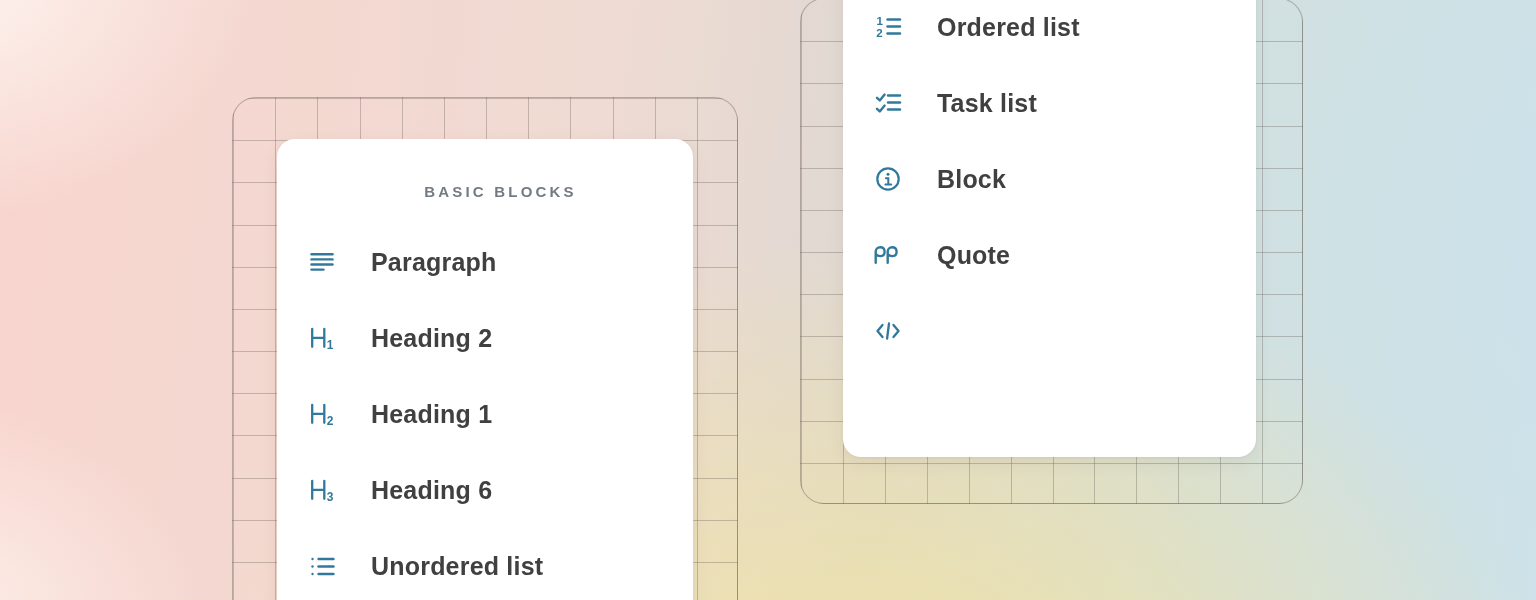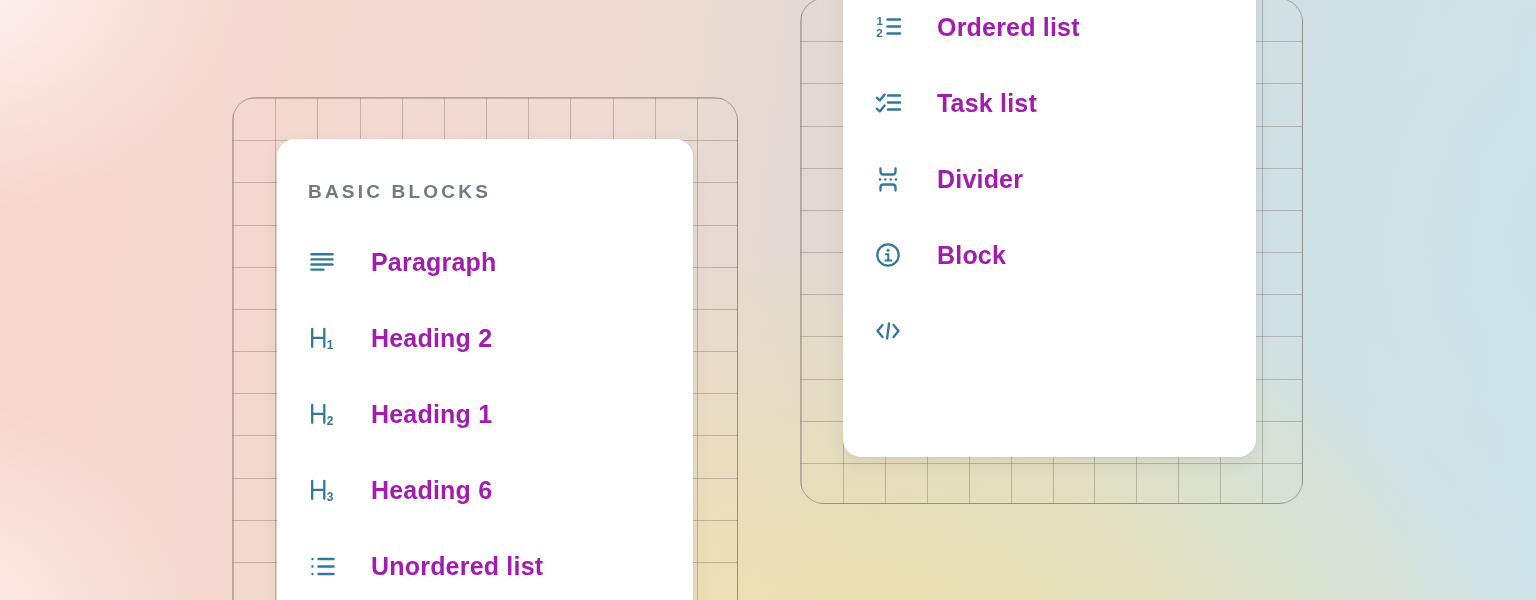--- a/index.html
+++ b/index.html
@@ -32,38 +32,38 @@
     position:absolute;
     background:#ffffff;
     border-radius:18px;
     box-shadow:0 6px 18px rgba(80,60,50,.07), 0 1px 3px rgba(80,60,50,.05);
   }
   .card-left { left:277px; top:139px; width:416px; height:520px; }
   .card-right{ left:843px; top:-63px; width:413px; height:520px; padding-top:52px; }
 
   .section-label{
     margin:44px 0 0 31px;
-    font-size:19px; line-height:17px; font-weight:bold;
-    letter-spacing:3.2px; color:#747a83;
+    font-size:15px; line-height:17px; font-weight:bold;
+    letter-spacing:3.2px; color:#747a83;text-align:center;
   }
   .menu{ list-style:none; }
   .card-left .menu{ margin-top:24px; }
   .menu-item{
     display:flex; align-items:center;
     height:76px; padding:0 24px 0 31px;
     cursor:pointer;
   }
   .icon{
     width:28px; height:28px; flex:none; margin-right:35px;
     color:#31799c; display:block;
   }
   .icon svg{ display:block; width:28px; height:28px; }
   .icon text{ font-family:"Liberation Sans","DejaVu Sans",sans-serif; font-weight:bold; fill:#31799c; }
   .item-label{
-    font-size:25px; font-weight:bold; color:#a21caf; letter-spacing:.2px;
+    font-size:25px; font-weight:bold; color:#404040; letter-spacing:.2px;
     white-space:nowrap;
   }
 </style>
 </head>
 <body>
 
 <div class="stage">
 
   <div class="grid-panel panel-left"></div>
   <div class="grid-panel panel-right"></div>
@@ -153,46 +153,42 @@
             <path d="M3 8.8 L5.8 11.4 L10.6 5.6"></path>
             <path d="M3 19.8 L5.8 22.4 L10.6 16.6"></path>
             <line x1="14" y1="6.5" x2="26" y2="6.5"></line>
             <line x1="14" y1="13.5" x2="26" y2="13.5"></line>
             <line x1="14" y1="20.5" x2="26" y2="20.5"></line>
           </svg>
         </span>
         <span class="item-label">Task list</span>
       </li>
 
-      <li class="menu-item">
-        <span class="icon">
-          <svg viewBox="0 0 28 28" fill="none" stroke="currentColor" stroke-width="2.3" stroke-linecap="round">
-            <path d="M6.5 3.5 L6.5 6.5 Q6.5 9.5 9.5 9.5 L18.5 9.5 Q21.5 9.5 21.5 6.5 L21.5 3.5"></path>
-            <circle cx="6" cy="14.5" r="1.25" fill="currentColor" stroke="none"></circle>
-            <circle cx="11.3" cy="14.5" r="1.25" fill="currentColor" stroke="none"></circle>
-            <circle cx="16.7" cy="14.5" r="1.25" fill="currentColor" stroke="none"></circle>
-            <circle cx="22" cy="14.5" r="1.25" fill="currentColor" stroke="none"></circle>
-            <path d="M6.5 25.5 L6.5 22.5 Q6.5 19.5 9.5 19.5 L18.5 19.5 Q21.5 19.5 21.5 22.5 L21.5 25.5"></path>
-          </svg>
-        </span>
-        <span class="item-label">Divider</span>
-      </li>
 
       <li class="menu-item">
         <span class="icon">
           <svg viewBox="0 0 28 28" fill="none" stroke="currentColor" stroke-width="2.2" stroke-linecap="round">
             <circle cx="14" cy="14" r="10.7"></circle>
             <circle cx="14" cy="9.2" r="1.5" fill="currentColor" stroke="none"></circle>
             <path d="M11.9 13.3 L14.3 13.3 L14.3 19.1" stroke-width="2"></path>
             <path d="M11.4 19.4 L17.2 19.4" stroke-width="2"></path>
           </svg>
         </span>
         <span class="item-label">Block</span>
       </li>
 
+      <li class="menu-item">
+        <span class="icon">
+          <svg viewBox="0 0 28 28" fill="none" stroke="currentColor" stroke-width="2.4" stroke-linecap="round">
+            <path d="M1.7 21.8 L1.7 10.8 C1.7 8.1 3.6 6.3 6.2 6.3 C8.8 6.3 10.6 8.1 10.6 10.7 C10.6 13.3 8.8 15.1 6.2 15.1 C4.4 15.1 2.8 14.3 1.7 12.9"></path>
+            <path d="M13.7 21.8 L13.7 10.8 C13.7 8.1 15.6 6.3 18.2 6.3 C20.8 6.3 22.6 8.1 22.6 10.7 C22.6 13.3 20.8 15.1 18.2 15.1 C16.4 15.1 14.8 14.3 13.7 12.9"></path>
+          </svg>
+        </span>
+        <span class="item-label">Quote</span>
+      </li>
 
       <li class="menu-item">
         <span class="icon">
           <svg viewBox="0 0 28 28" fill="none" stroke="currentColor" stroke-width="2.3" stroke-linecap="round" stroke-linejoin="round">
             <path d="M8.5 8 L3.5 14 L8.5 20"></path>
             <path d="M19.5 8 L24.5 14 L19.5 20"></path>
             <path d="M15 6.5 L13.1 21.5"></path>
           </svg>
         </span>
       </li>

